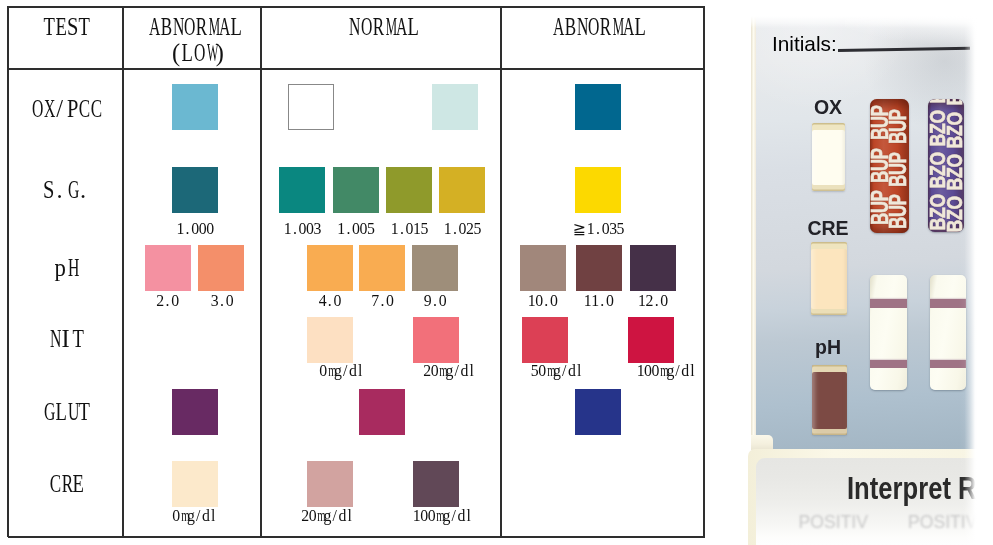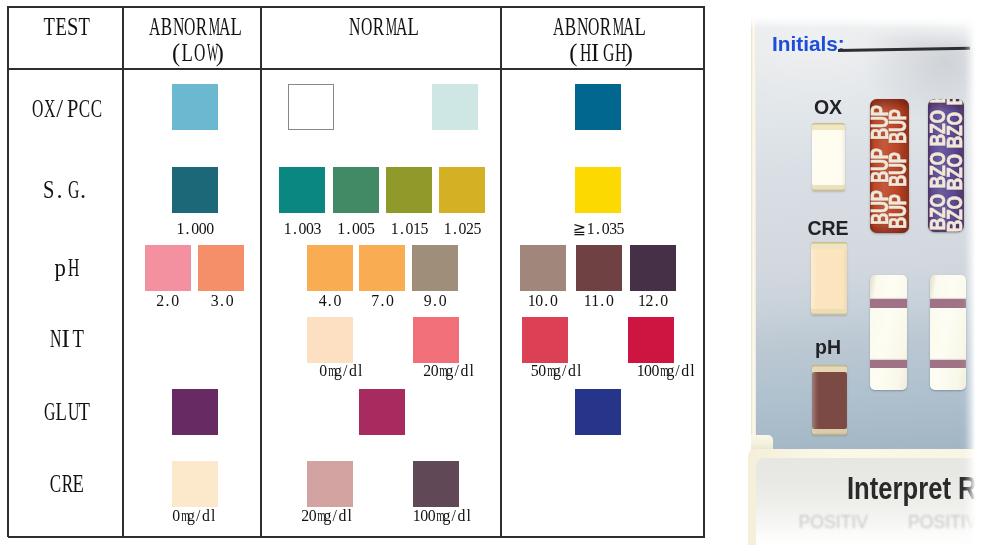--- a/index.html
+++ b/index.html
@@ -35,21 +35,21 @@
           linear-gradient(176deg,#e9ebee 0%,#e8eaec 11%,#e1e6ea 24%,#dadfe5 35%,#d6dbe1 48%,
                           #d3d8de 57%,#c8d2db 66%,#bdc9d3 73%,#aec0ce 87%,#a2b5c3 100%);}
   .card-sheen{left:756px;top:13px;width:236px;height:435.5px;
         background:radial-gradient(52% 26% at 24% 2%,rgba(255,255,255,.30),rgba(255,255,255,0) 80%),
                    radial-gradient(48% 22% at 80% 11%,rgba(140,148,158,.26),rgba(140,148,158,0) 72%);}
   .card-left{left:751px;top:14px;width:5px;height:436px;
         background:linear-gradient(to right,#e8e2cf,#fdfbf0 50%,#f0eadb);}
   .card-notch{left:751px;top:434.6px;width:21.5px;height:15.5px;border-radius:0 5px 0 0;
         background:linear-gradient(to bottom,#fbf8ea,#f4f0de 60%,#eae5d2);}
   .initials{left:772.0px;top:32.5px;font-family:"Liberation Sans",sans-serif;
-            font-size:20.8px;line-height:21px;color:#1d4ed8;font-weight:bold;}
+            font-size:20.8px;line-height:21px;color:#000000;}
   .initline{left:837.5px;top:48.6px;width:132px;height:2.6px;background:#2e2e33;
             transform:rotate(-1.0deg);transform-origin:left center;}
   .padlab{position:absolute;font-family:"Liberation Sans",sans-serif;font-weight:700;
           font-size:19.5px;line-height:20px;color:#222228;text-align:center;width:60px;}
   .pad{position:absolute;border-radius:2px;
        box-shadow:inset 0 1.5px 0 rgba(176,156,96,.55), inset 0 -1.5px 0 rgba(172,152,96,.45),
                   inset 0 7px 0 rgba(238,228,190,.92), inset 0 -6px 0 rgba(232,221,182,.88),
                   inset 3px 0 4px rgba(255,255,255,.30), inset -2px 0 3px rgba(120,110,80,.10),
                   0 1px 2px rgba(90,100,115,.30);}
   .strip{position:absolute;border-radius:7px;overflow:hidden;
@@ -101,21 +101,20 @@
 <div class="tline vline" style="left:7px;top:6px;height:531px;"></div>
 <div class="tline vline" style="left:703px;top:6px;height:531px;"></div>
 <div class="tline vline" style="left:122.0px;top:6px;height:531px;"></div>
 <div class="tline vline" style="left:260.0px;top:6px;height:531px;"></div>
 <div class="tline vline" style="left:499.5px;top:6px;height:531px;"></div>
 <div class="hdr cjk" style="left:8px;top:14px;width:115px;"><u style="width: 11.7364px; transform: scaleX(0.763727);">T</u><u style="width: 11.7364px; transform: scaleX(0.763727);">E</u><u style="width: 11.7364px; transform: scaleX(0.83843);">S</u><u style="width: 11.7364px; transform: scaleX(0.763727);">T</u></div>
 <div class="hdr cjk" style="left:125px;top:14px;width:138px;"><u style="width: 11.7364px; transform: scaleX(0.645918);">A</u><u style="width: 11.7364px; transform: scaleX(0.699228);">B</u><u style="width: 11.7364px; transform: scaleX(0.645918);">N</u><u style="width: 11.7364px; transform: scaleX(0.645918);">O</u><u style="width: 11.7364px; transform: scaleX(0.699228);">R</u><u style="width: 11.7364px; transform: scaleX(0.524925);">M</u><u style="width: 11.7364px; transform: scaleX(0.645918);">A</u><u style="width: 11.7364px; transform: scaleX(0.763727);">L</u></div>
 <div class="hdr cjk" style="left:129px;top:40px;width:138px;"><u style="width: 8.45021px;">(</u><u style="width: 11.7364px; transform: scaleX(0.763727);">L</u><u style="width: 11.7364px; transform: scaleX(0.645918);">O</u><u style="width: 11.7364px; transform: scaleX(0.494298);">W</u><u style="width: 8.45021px;">)</u></div>
 <div class="hdr cjk" style="left:263px;top:14px;width:239px;"><u style="width: 11.7364px; transform: scaleX(0.645918);">N</u><u style="width: 11.7364px; transform: scaleX(0.645918);">O</u><u style="width: 11.7364px; transform: scaleX(0.699228);">R</u><u style="width: 11.7364px; transform: scaleX(0.524925);">M</u><u style="width: 11.7364px; transform: scaleX(0.645918);">A</u><u style="width: 11.7364px; transform: scaleX(0.763727);">L</u></div>
 <div class="hdr cjk" style="left:496px;top:14px;width:204px;"><u style="width: 11.7364px; transform: scaleX(0.645918);">A</u><u style="width: 11.7364px; transform: scaleX(0.699228);">B</u><u style="width: 11.7364px; transform: scaleX(0.645918);">N</u><u style="width: 11.7364px; transform: scaleX(0.645918);">O</u><u style="width: 11.7364px; transform: scaleX(0.699228);">R</u><u style="width: 11.7364px; transform: scaleX(0.524925);">M</u><u style="width: 11.7364px; transform: scaleX(0.645918);">A</u><u style="width: 11.7364px; transform: scaleX(0.763727);">L</u></div>
-<div class="hdr cjk" style="left:499px;top:40px;width:204px;"><u style="width: 8.45021px;">(</u><u style="width: 11.7364px; transform: scaleX(0.645918);">H</u><u style="width: 11.7364px;">I</u><u style="width: 11.7364px; transform: scaleX(0.645918);">G</u><u style="width: 11.7364px; transform: scaleX(0.645918);">H</u><u style="width: 8.45021px;">)</u></div>
 <div class="row-group">
   <div class="rowlabel cjk" style="top:92.5px"><u style="width: 11.7364px; transform: scaleX(0.645918);">O</u><u style="width: 11.7364px; transform: scaleX(0.645918);">X</u><u style="width: 11.7364px;">/</u><u style="width: 11.7364px; transform: scaleX(0.83843);">P</u><u style="width: 11.7364px; transform: scaleX(0.699228);">C</u><u style="width: 11.7364px; transform: scaleX(0.699228);">C</u></div>
   <div class="swatch" style="left: 172px; top: 83.5px; background-color: rgb(107, 184, 209);"></div>
   <div class="swatch outline" style="left: 288px; top: 83.5px; background-color: rgb(255, 255, 255);"></div>
   <div class="swatch" style="left: 432.2px; top: 83.5px; background-color: rgb(206, 231, 228);"></div>
   <div class="swatch" style="left: 575px; top: 83.5px; background-color: rgb(1, 103, 143);"></div>
 </div>
 <div class="row-group">
   <div class="rowlabel cjk" style="top:174.1px"><u style="width: 11.7364px; transform: scaleX(0.83843);">S</u><u style="width: 11.7364px;">.</u><u style="width: 11.7364px; transform: scaleX(0.645918);">G</u><u style="width: 11.7364px;">.</u></div>
   <div class="swatch" style="left: 172px; top: 166.6px; background-color: rgb(28, 104, 120);"></div>

